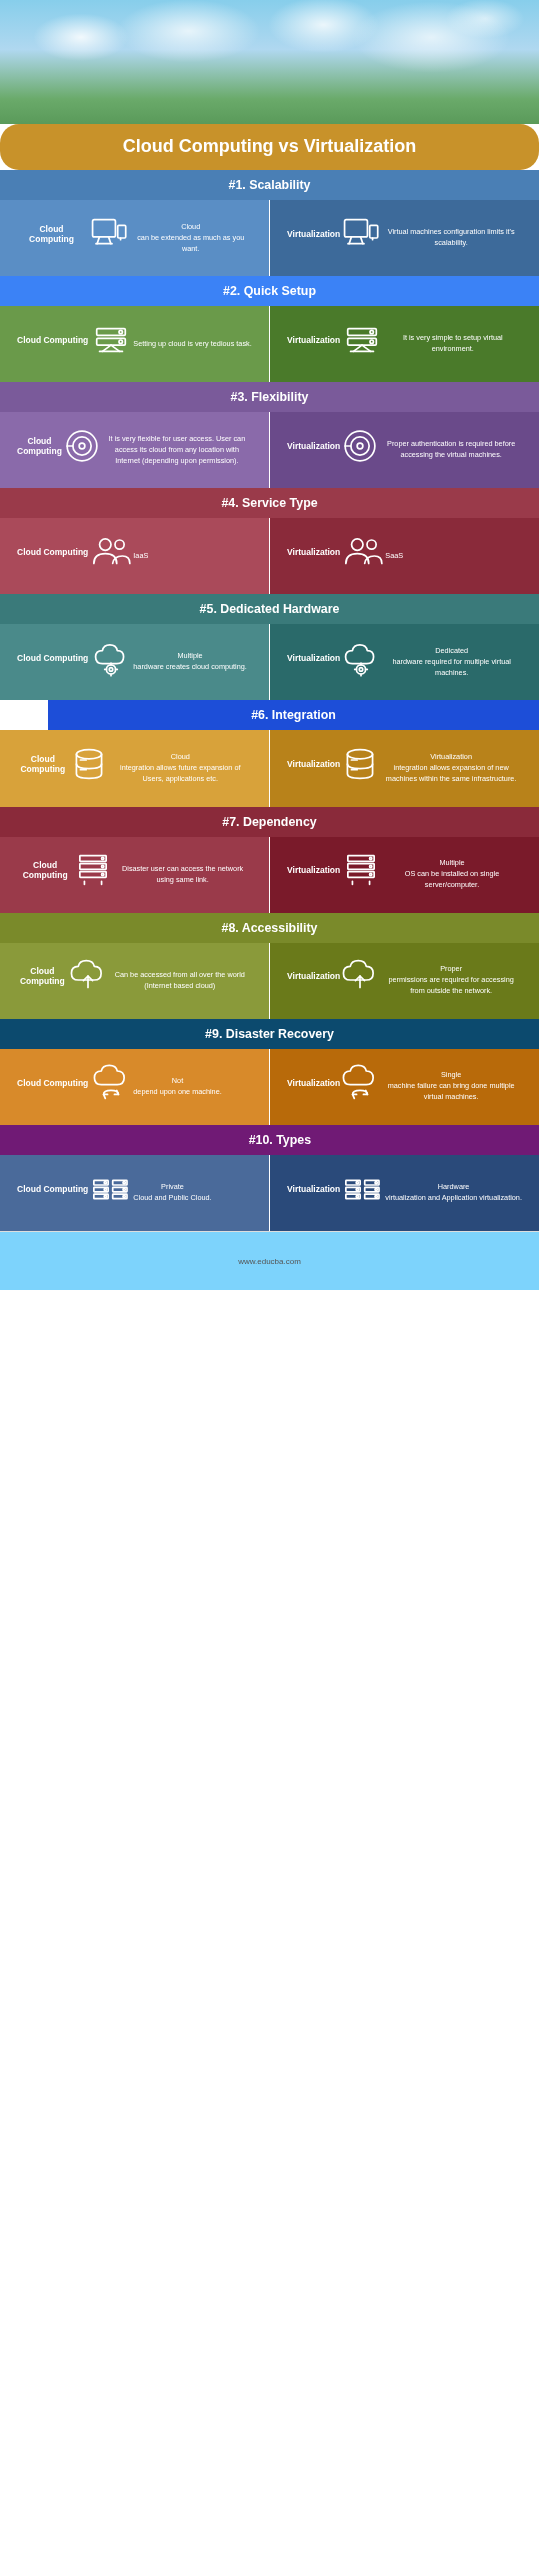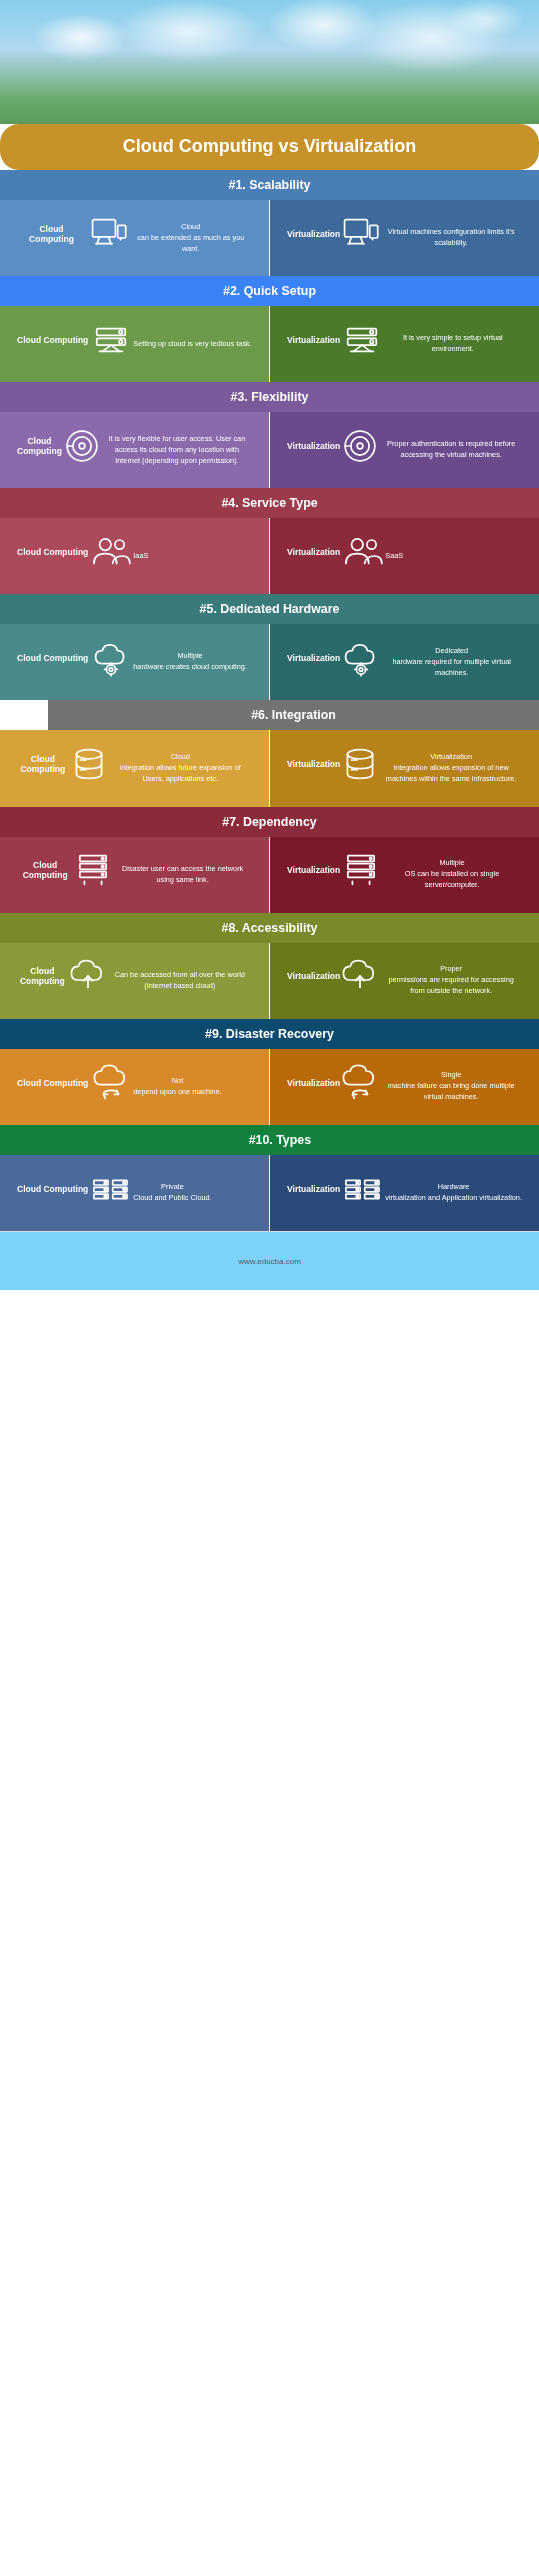--- a/index.html
+++ b/index.html
@@ -304,21 +304,21 @@
               <line x1="24" y1="55" x2="27" y2="55"></line>
               <line x1="43" y1="55" x2="46" y2="55"></line>
               <circle cx="35" cy="55" r="3"></circle>
             </svg>
         </div>
         <div class="col-text">Dedicated<br>hardware required for multiple virtual machines.</div>
       </div>
     </div>
   </div>
     <div class="section">
-    <div class="section-header" style="background:#737373;margin-left:48px;">
+    <div class="section-header" style="background:#1d4ed8;margin-left:48px;">
       <h2>#6. Integration</h2>
     </div>
     <div class="section-content">
       <div class="section-col" style="background:#d8a23a;">
         <div class="col-title">Cloud Computing</div>
         <div class="icon-area">
           <svg viewBox="0 0 70 70">
               <ellipse cx="35" cy="18" rx="22" ry="8"></ellipse>
               <path d="M13 18 L13 35 Q13 43 35 43 Q57 43 57 35 L57 18"></path>
               <path d="M13 35 L13 52 Q13 60 35 60 Q57 60 57 52 L57 35"></path>
@@ -440,21 +440,21 @@
               <path d="M22 55 Q22 48 35 48 Q48 48 48 55" stroke-dasharray="none"></path>
               <path d="M25 62 L22 55 L29 55" fill="none"></path>
               <path d="M45 48 L48 55 L41 55" fill="none"></path>
             </svg>
         </div>
         <div class="col-text">Single<br>machine failure can bring done multiple virtual machines.</div>
       </div>
     </div>
   </div>
     <div class="section">
-    <div class="section-header" style="background:#15803d;padding-left:32px;">
+    <div class="section-header" style="background:#701a75;padding-left:32px;">
       <h2>#10. Types</h2>
     </div>
     <div class="section-content">
       <div class="section-col" style="background:#4a6a9a;">
         <div class="col-title">Cloud Computing</div>
         <div class="icon-area">
           <svg viewBox="0 0 70 70">
               <rect x="5" y="20" width="25" height="8" rx="1"></rect>
               <rect x="5" y="32" width="25" height="8" rx="1"></rect>
               <rect x="5" y="44" width="25" height="8" rx="1"></rect>

